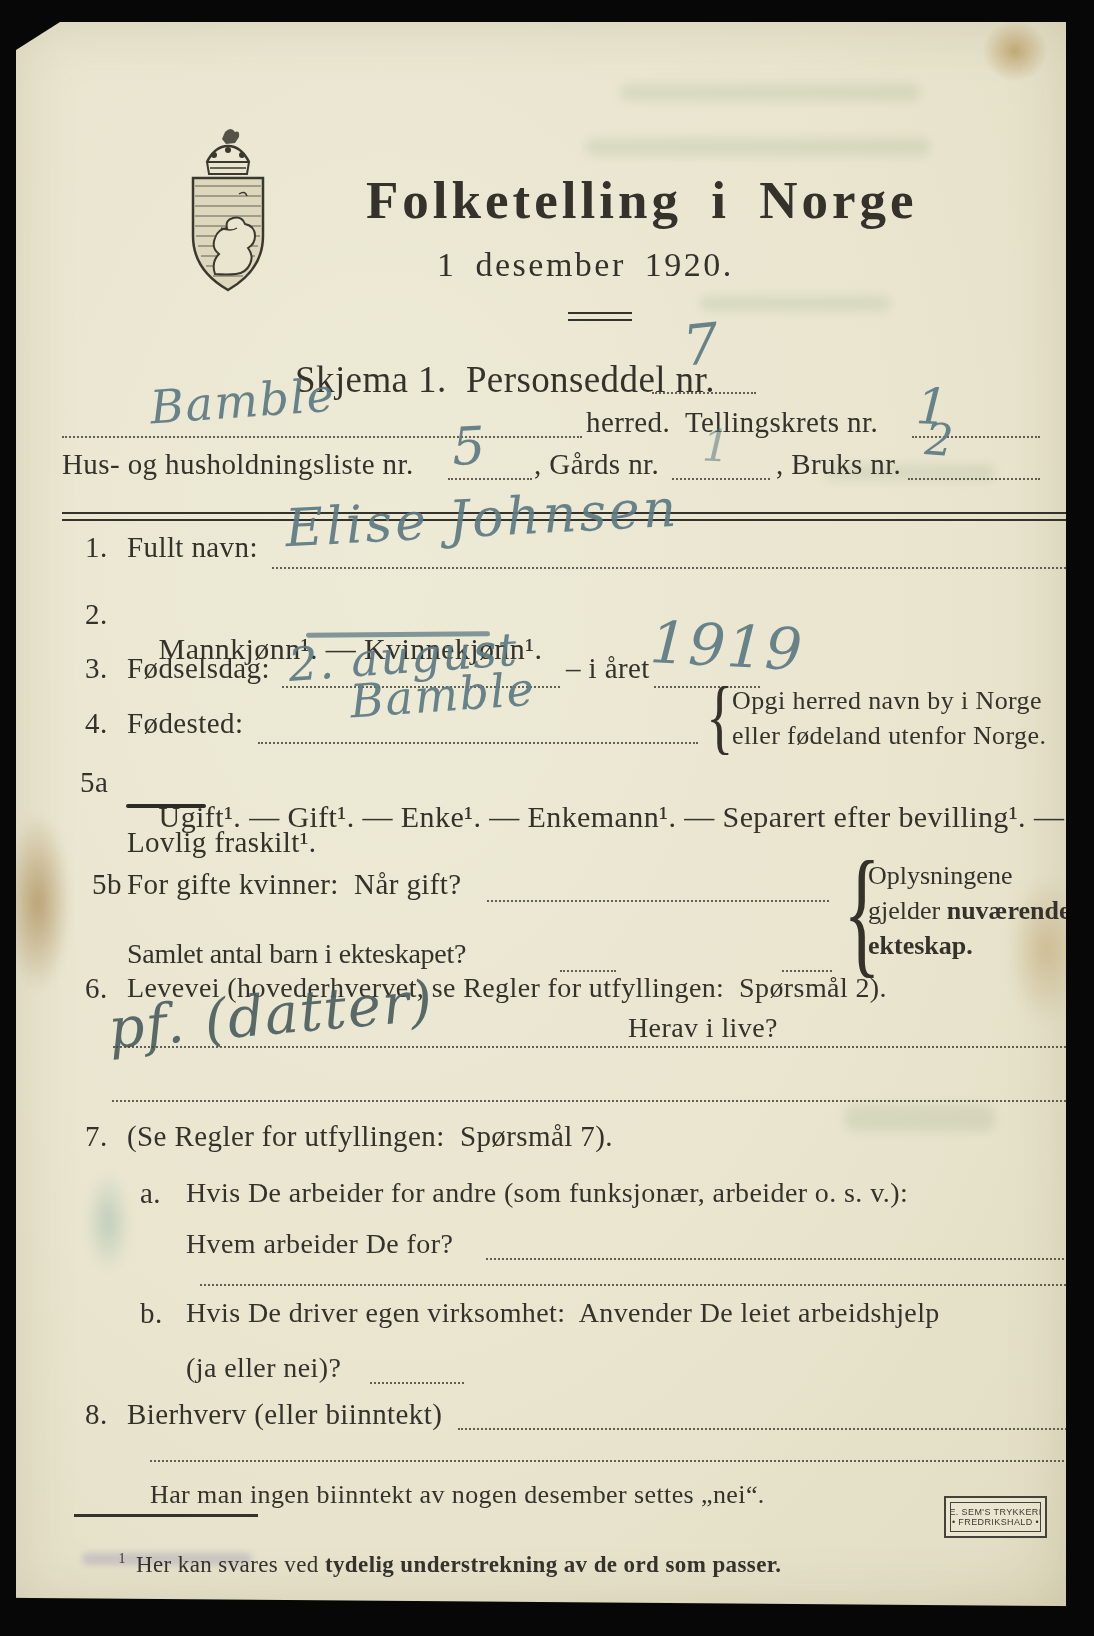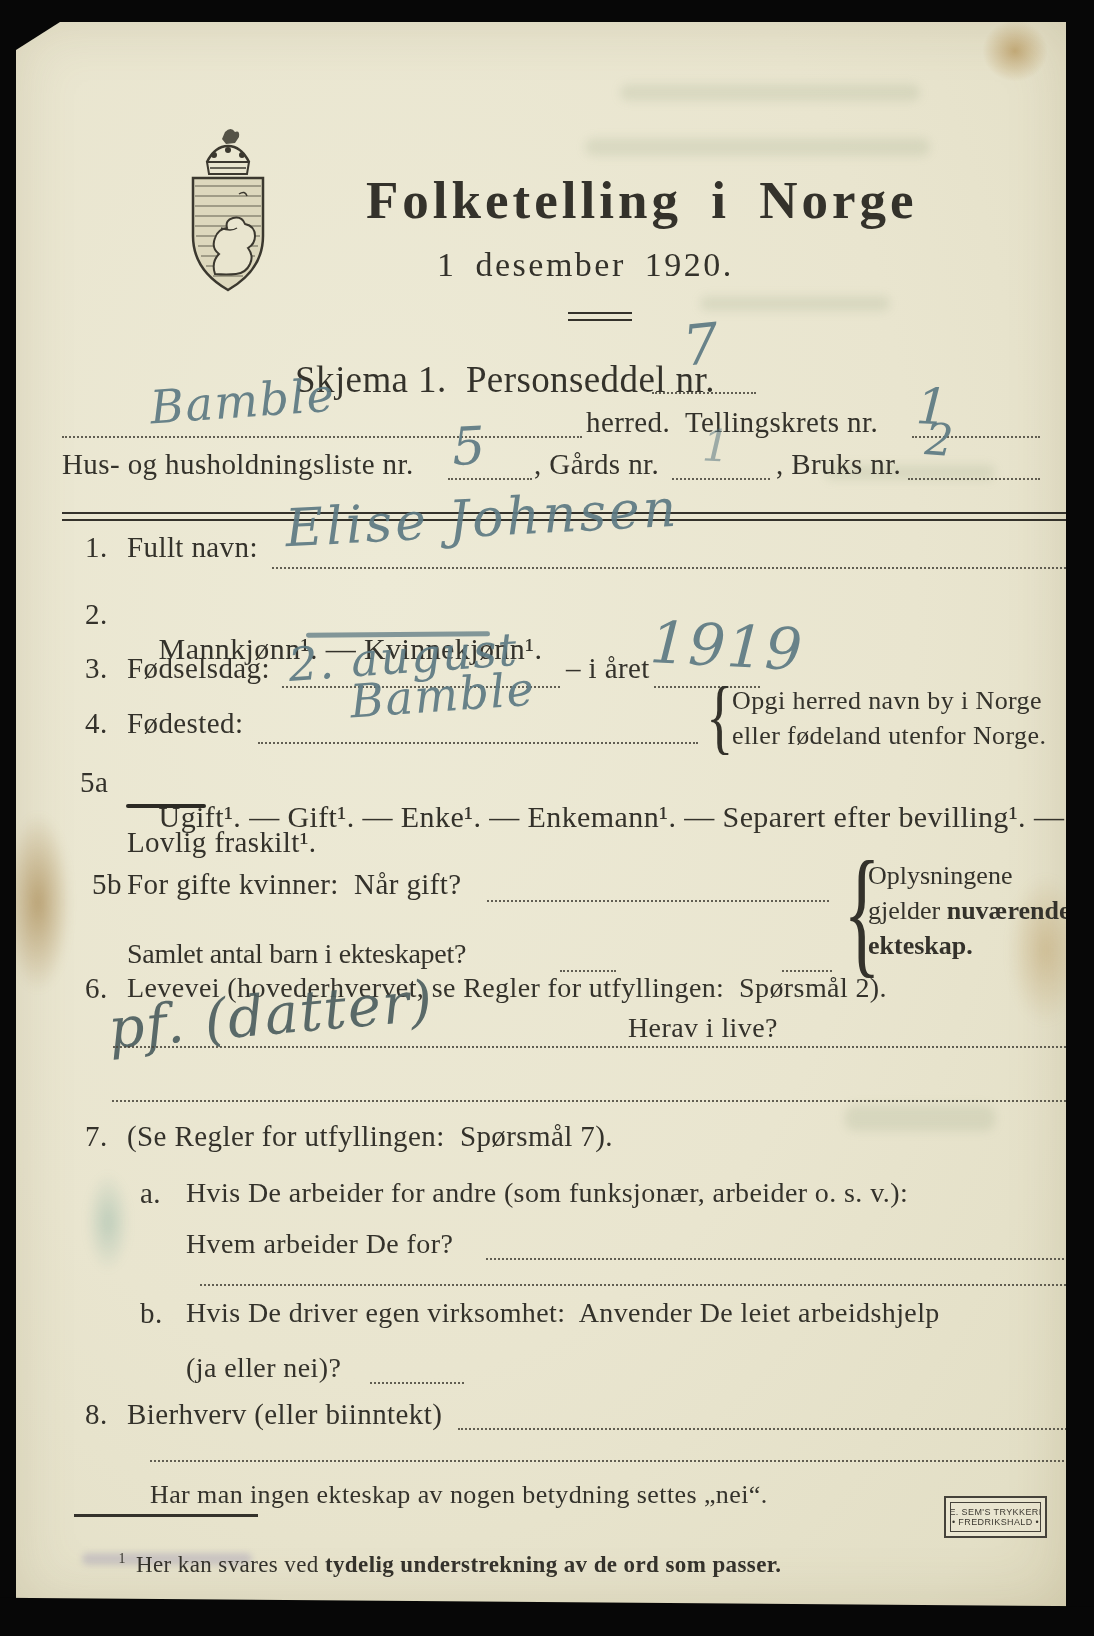--- a/index.html
+++ b/index.html
@@ -166,21 +166,21 @@
 
   <div class="print" style="left:140px;top:1297px;font-size:29px;">b.</div>
   <div class="print" style="left:186px;top:1297px;font-size:28px;">Hvis De driver egen virksomhet:  Anvender De leiet arbeidshjelp</div>
   <div class="print" style="left:186px;top:1352px;font-size:28px;">(ja eller nei)?</div>
   <div class="dots" style="left:370px;top:1382px;width:94px;"></div>
 
   <div class="print" style="left:85px;top:1398px;font-size:29px;">8.</div>
   <div class="print" style="left:127px;top:1398px;font-size:29px;">Bierhverv (eller biinntekt)</div>
   <div class="dots" style="left:458px;top:1428px;width:624px;"></div>
   <div class="dots" style="left:150px;top:1460px;width:930px;"></div>
-  <div class="print" style="left:150px;top:1480px;font-size:26px;">Har man ingen ekteskap av nogen betydning settes „nei“.</div>
+  <div class="print" style="left:150px;top:1480px;font-size:26px;">Har man ingen biinntekt av nogen desember settes „nei“.</div>
 
   <div class="rule-solid" style="left:74px;top:1514px;width:184px;"></div>
   <div class="print" style="left:94px;top:1525px;font-size:23px;">
     <sup>1</sup><span style="margin-left:10px;">Her kan svares ved </span><b>tydelig understrekning av de ord som passer.</b>
   </div>
 
   <div class="stamp">
     <div class="stamp-inner">
       <div>E. SEM'S TRYKKERI</div>
       <div>• FREDRIKSHALD •</div>

